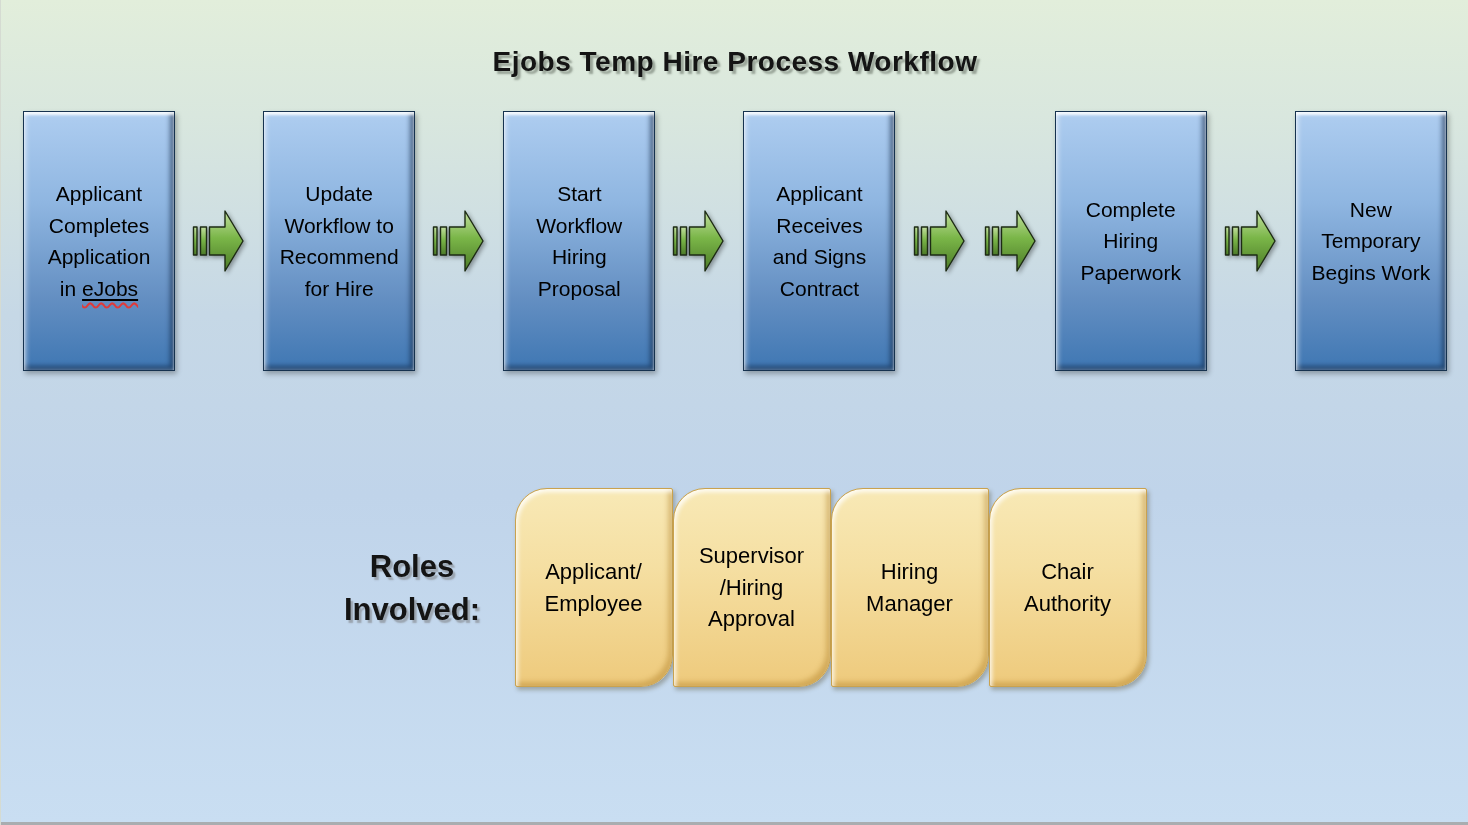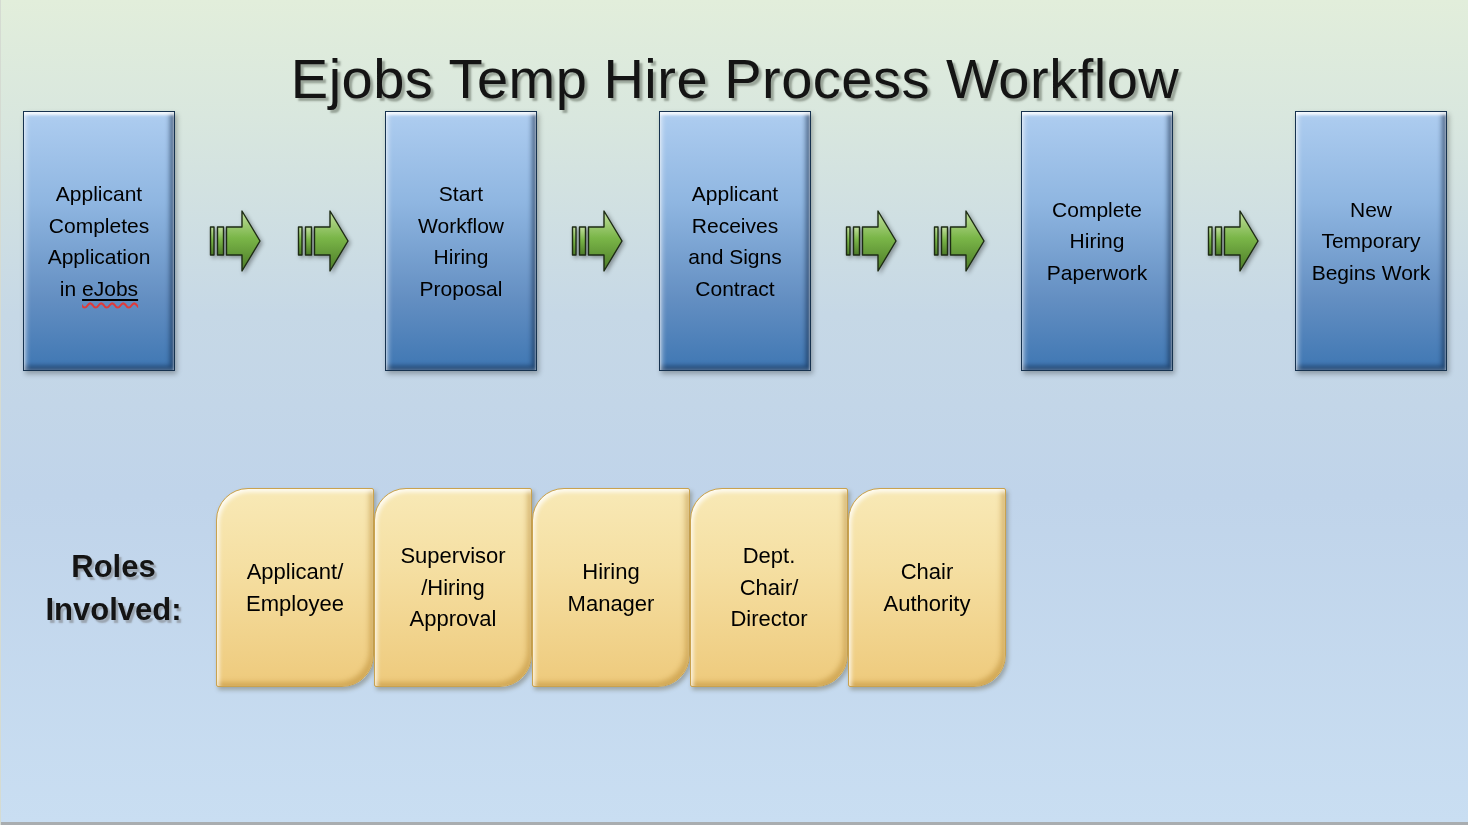--- a/index.html
+++ b/index.html
@@ -14,21 +14,21 @@
     border-left:1px solid #d5dbd2;
     border-right:1px solid #cfd6d8;
   }
   .slide::after{
     content:"";position:absolute;left:0;right:0;bottom:0;height:3px;
     background:#a9adb0;
   }
   .title{
     position:absolute;top:46px;left:0;width:100%;
     text-align:center;
-    font-size:56px;font-weight:normal;letter-spacing:0.5px;
+    font-size:28px;font-weight:bold;letter-spacing:0.5px;
     color:#141414;
     text-shadow:3px 3px 2px rgba(130,140,128,0.75);
     white-space:pre-line;
   }
   .steps-row{
     position:absolute;top:111px;left:14px;width:1424px;height:260px;
     display:flex;justify-content:space-between;align-items:stretch;padding-left:8px;
   }
   .step{
     width:152px;height:260px;box-sizing:border-box;
@@ -53,21 +53,21 @@
     text-decoration:underline solid #000;
     text-underline-offset:3px;
   }
   .arrow{
     width:54px;align-self:center;flex:0 0 auto;
     filter:drop-shadow(2px 2px 2px rgba(0,0,0,0.35));
     line-height:0;
   }
   .roles-row{
     position:absolute;top:488px;left:10px;width:1434px;height:200px;
-    display:flex;justify-content:flex-start;align-items:stretch;
+    display:flex;justify-content:center;align-items:stretch;
   }
   .roles-heading{
     width:205px;align-self:center;text-align:center;
     font-size:31px;font-weight:bold;line-height:1.4;
     color:#141414;
     text-shadow:2.5px 2.5px 1.5px rgba(150,158,168,0.9);
     white-space:pre-line;
   }
   .role{
     width:158px;height:199px;box-sizing:border-box;
@@ -110,20 +110,26 @@
           </linearGradient>
         </defs>
         <g fill="url(#ag1)" stroke="#1d2b14" stroke-width="1.4" stroke-linejoin="round">
           <rect x="1.5" y="19" width="3.5" height="28"></rect>
           <rect x="8.5" y="19" width="6" height="28"></rect>
           <path d="M17.5 19 H33 V3 L51 33 33 63 V47 H17.5 Z"></path>
         </g>
       </svg>
     </div>
 
+    <div class="step">
+      <div class="step-text">Update
+Workflow to
+Recommend
+for Hire</div>
+    </div>
 
     <div class="arrow">
       <svg viewBox="0 0 54 66" width="54" height="66" aria-hidden="true">
         <g fill="url(#ag1)" stroke="#1d2b14" stroke-width="1.4" stroke-linejoin="round">
           <rect x="1.5" y="19" width="3.5" height="28"></rect>
           <rect x="8.5" y="19" width="6" height="28"></rect>
           <path d="M17.5 19 H33 V3 L51 33 33 63 V47 H17.5 Z"></path>
         </g>
       </svg>
     </div>
@@ -211,25 +217,20 @@
       <div class="role-text">Supervisor
 /Hiring
 Approval</div>
     </div>
 
     <div class="role">
       <div class="role-text">Hiring
 Manager</div>
     </div>
 
-    <div class="role">
-      <div class="role-text">Dept.
-Chair/
-Director</div>
-    </div>
 
     <div class="role">
       <div class="role-text">Chair
 Authority</div>
     </div>
 
 
   </div>
 
 </div>

